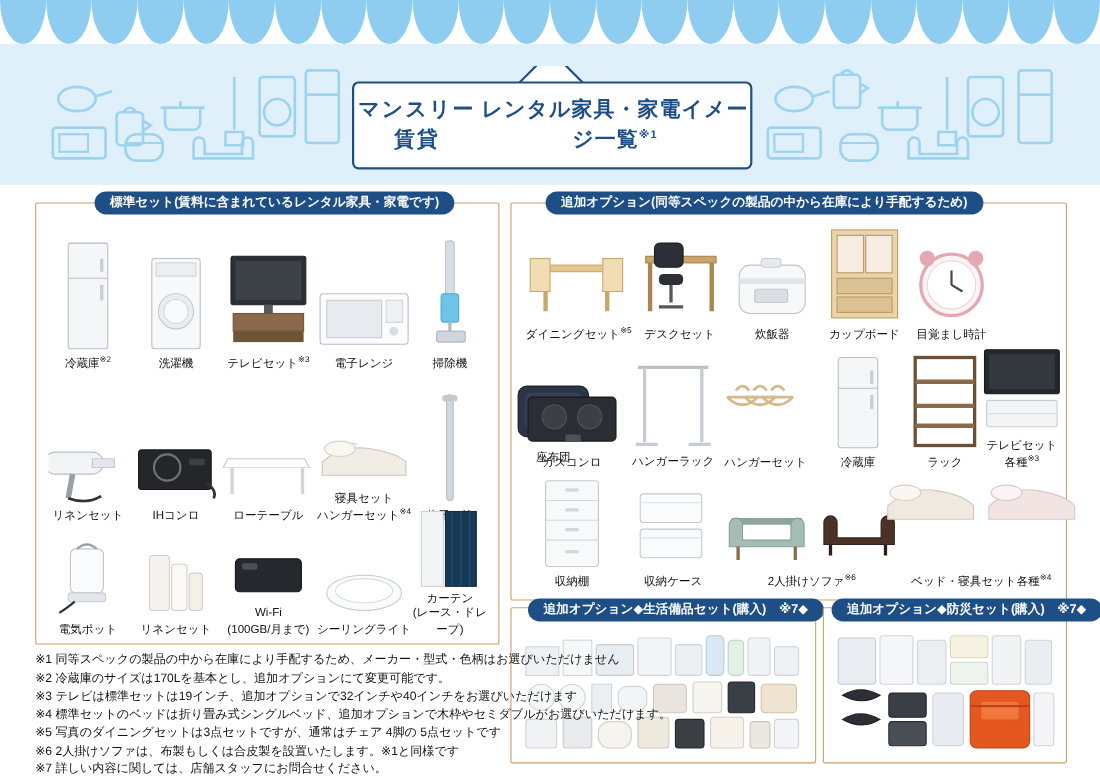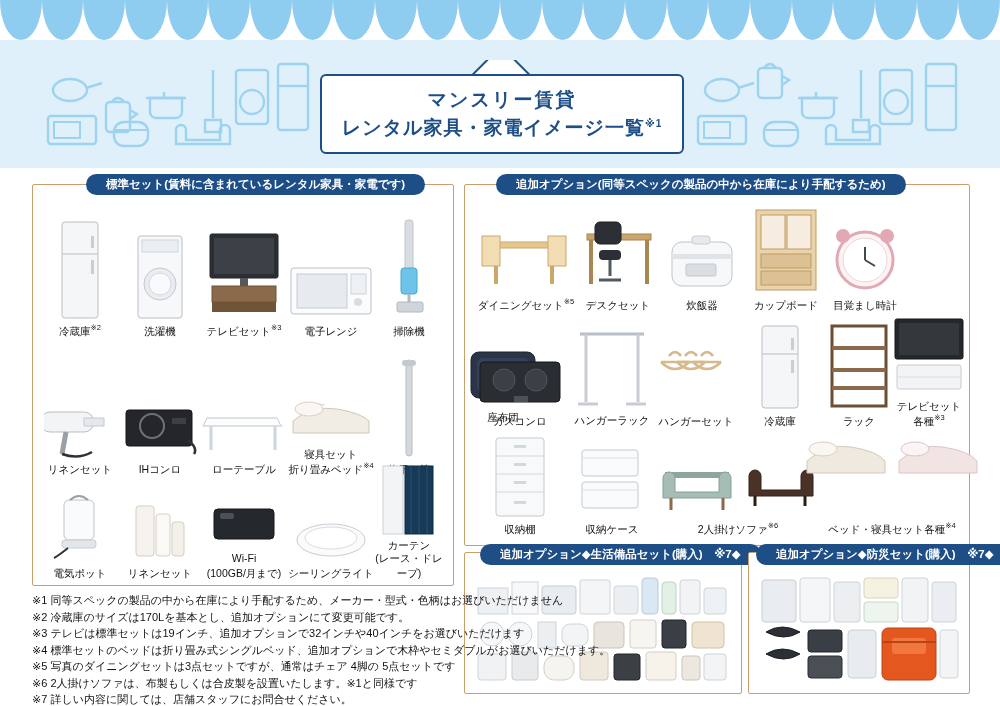--- a/index.html
+++ b/index.html
@@ -35,22 +35,23 @@
   }
   .hdr-icons{
     position:absolute;top:46px;width:1000px;height:110px;
   }
   .hdr-icon{
     position:absolute;color:#9ed3f0;
   }
   .title-box{
     position:absolute;left:320px;top:74px;width:360px;height:76px;
     background:#ffffff;border:2px solid #1d4e86;border-radius:6px;
-    display:flex;flex-direction:column;align-items:center;justify-content:center;
+    display:flex;flex-direction:row;align-items:center;justify-content:center;
     color:#1d4e86;
+    text-align:center;
   }
   .title-box .t1{font-size:19px;font-weight:bold;letter-spacing:2px;line-height:1.5;}
   .title-box .t2{font-size:19px;font-weight:bold;letter-spacing:1px;line-height:1.5;}
   .title-box .t2 sup{font-size:10px;}
   .title-roof{
     position:absolute;left:440px;top:60px;width:120px;height:24px;
     overflow:hidden;
   }
   .title-roof:before{
     content:"";position:absolute;left:10px;top:6px;width:100px;height:100px;
@@ -66,21 +67,21 @@
     border-radius:2px;
   }
   .panel-title{
     position:absolute;
     background:#1d4e86;color:#ffffff;
     font-size:11.5px;font-weight:bold;
     border-radius:11px;
     height:21px;line-height:21px;
     text-align:center;
     white-space:nowrap;
-    padding:0 20px;
+    padding:0 14px;
   }
 
   .grid{position:absolute;display:flex;flex-wrap:wrap;}
   .cell{display:flex;flex-direction:column;align-items:center;justify-content:flex-end;}
   .cell .art{display:flex;align-items:flex-end;justify-content:center;}
   .cap{
     text-align:center;font-size:10.5px;line-height:1.25;color:#111;
     margin-top:3px;white-space:pre-line;
   }
   .cap sup{font-size:7.5px;vertical-align:super;}
@@ -329,21 +330,21 @@
 
     <div class="cell" style="width:86px;height:132px;">
       <div class="art" style="height:100px;">
         <svg width="88" height="58" viewBox="0 0 88 58">
             <path d="M6 34 q18 -16 44 -12 q24 4 32 12 v12 h-76 z" fill="#f1ece4" stroke="#cfc6b8"></path>
             <path d="M10 26 q14 -12 28 -8" fill="#ffffff" stroke="#d8d0c4"></path>
             <ellipse cx="22" cy="22" rx="14" ry="7" fill="#faf7f2" stroke="#d8d0c4"></ellipse>
           </svg>
       </div>
       <div class="cap"><span>寝具セット
-折り畳みベッド</span><sup>※4</sup></div>
+ハンガーセット</span><sup>※4</sup></div>
     </div>
 
     <div class="cell" style="width:70px;height:132px;">
       <div class="art" style="height:100px;">
         <svg width="30" height="100" viewBox="0 0 30 100">
             <rect x="12" y="2" width="6" height="96" rx="3" fill="#d3d8dd" stroke="#b7bdc3"></rect>
             <rect x="8" y="2" width="14" height="6" rx="3" fill="#c3c9cf"></rect>
           </svg>
       </div>
       <div class="cap"><span>物干し竿</span><sup></sup></div>

